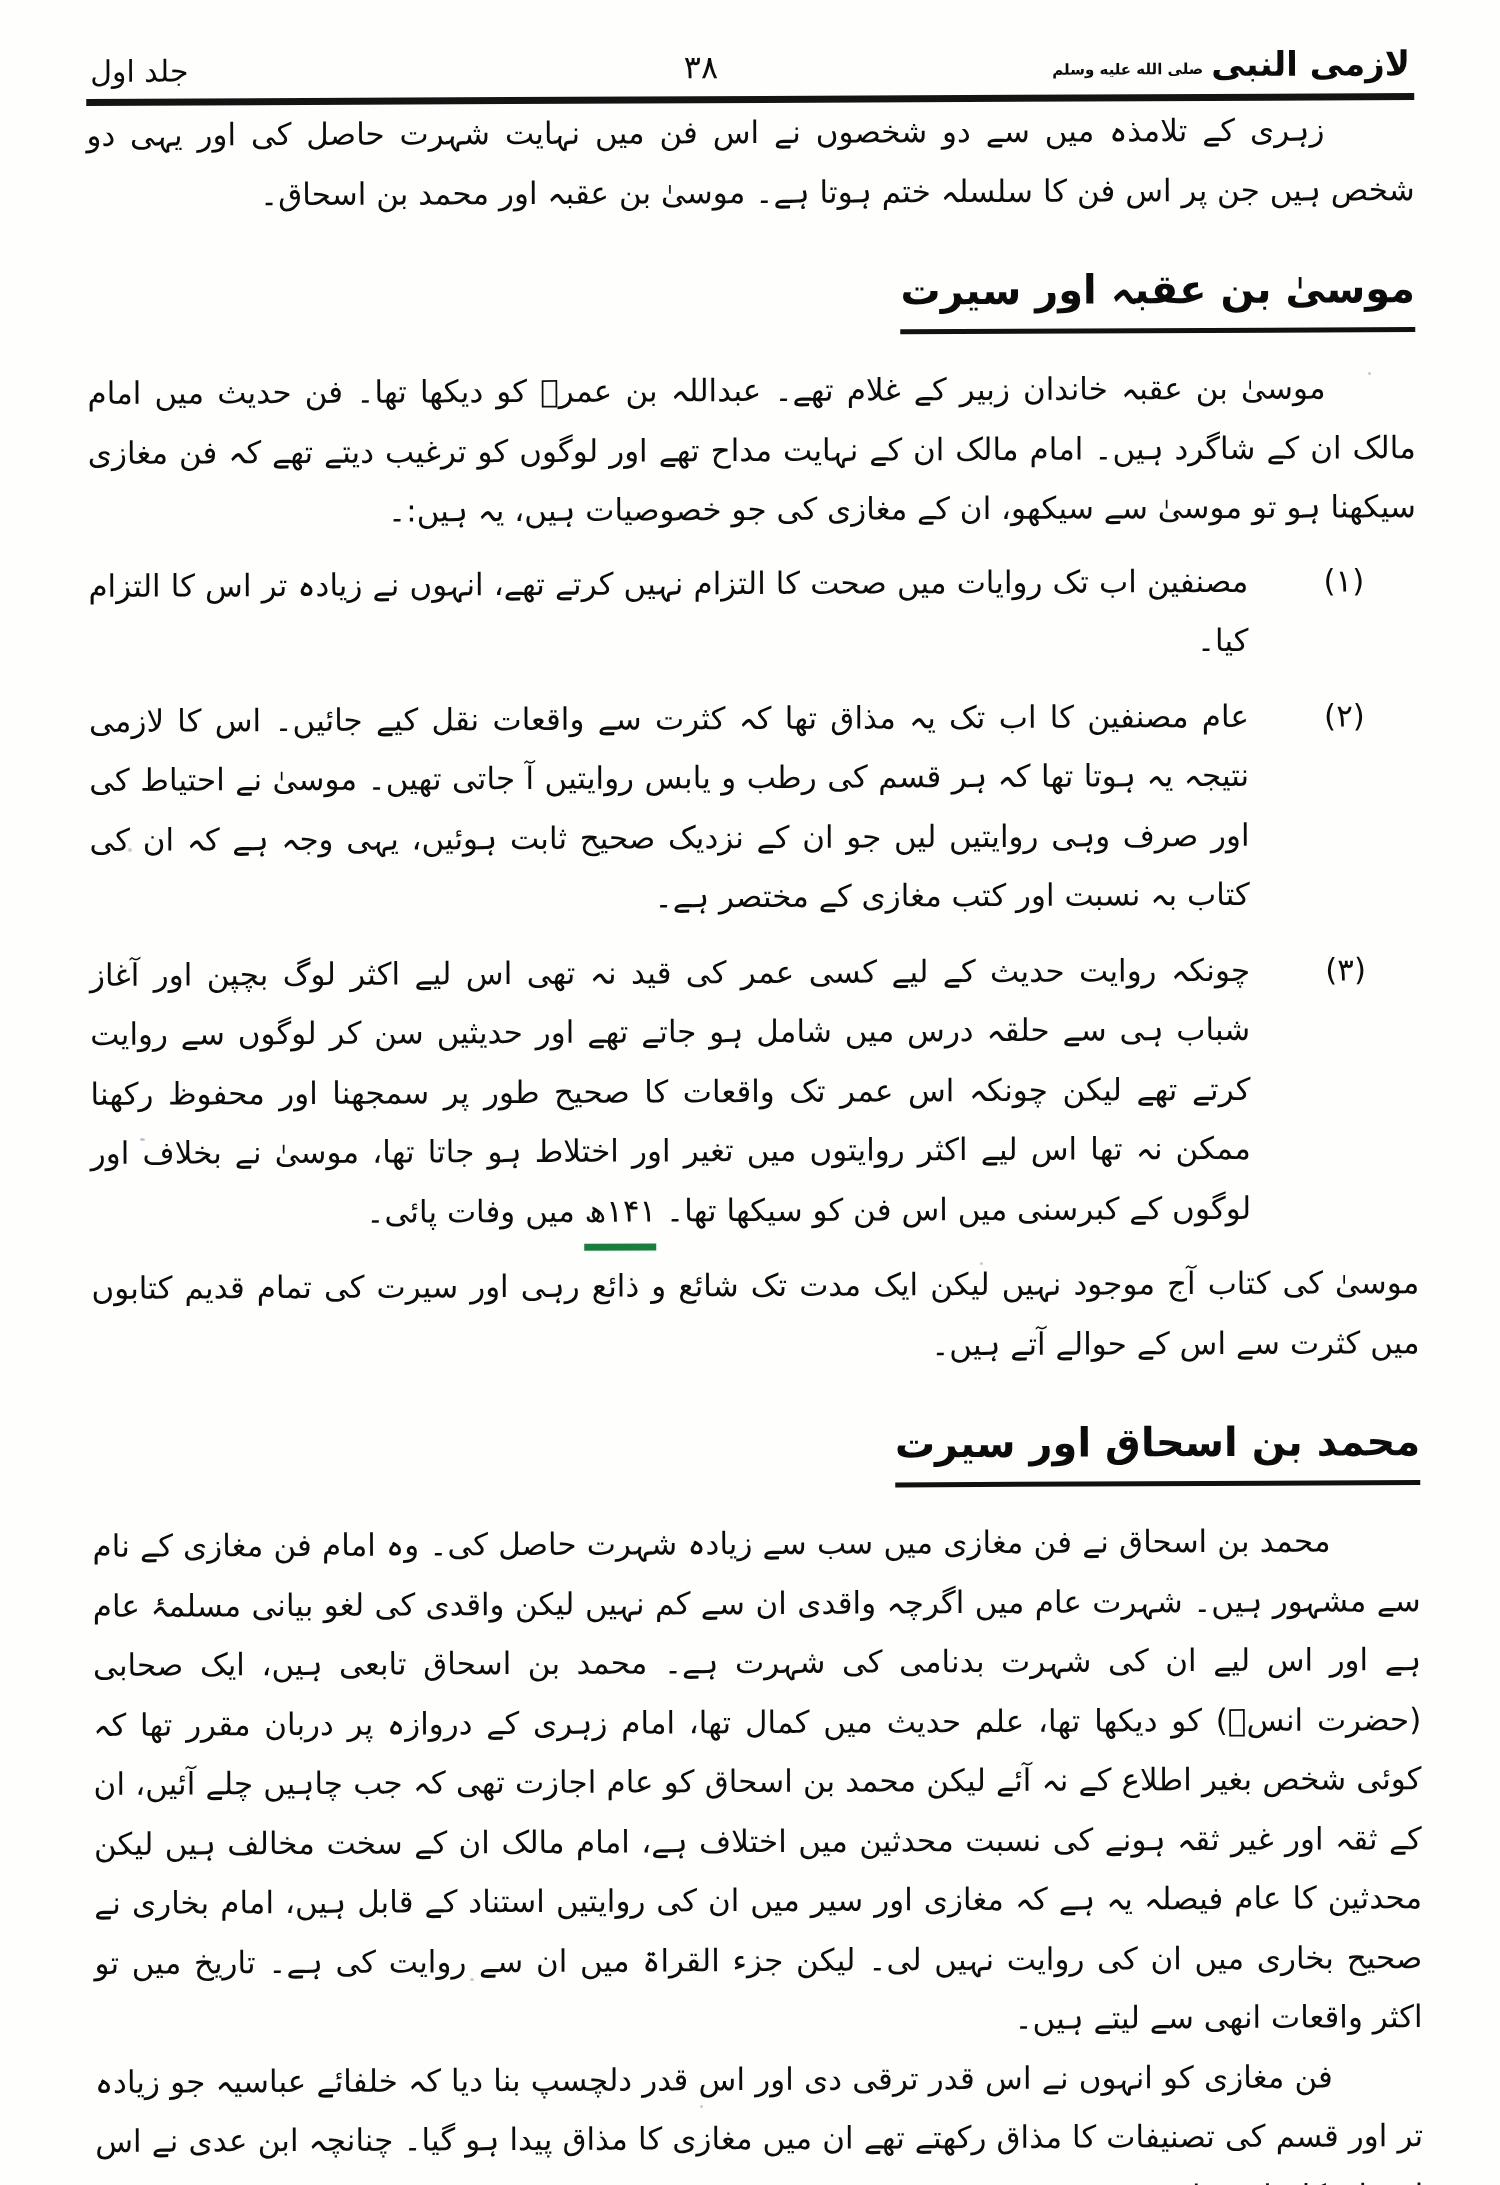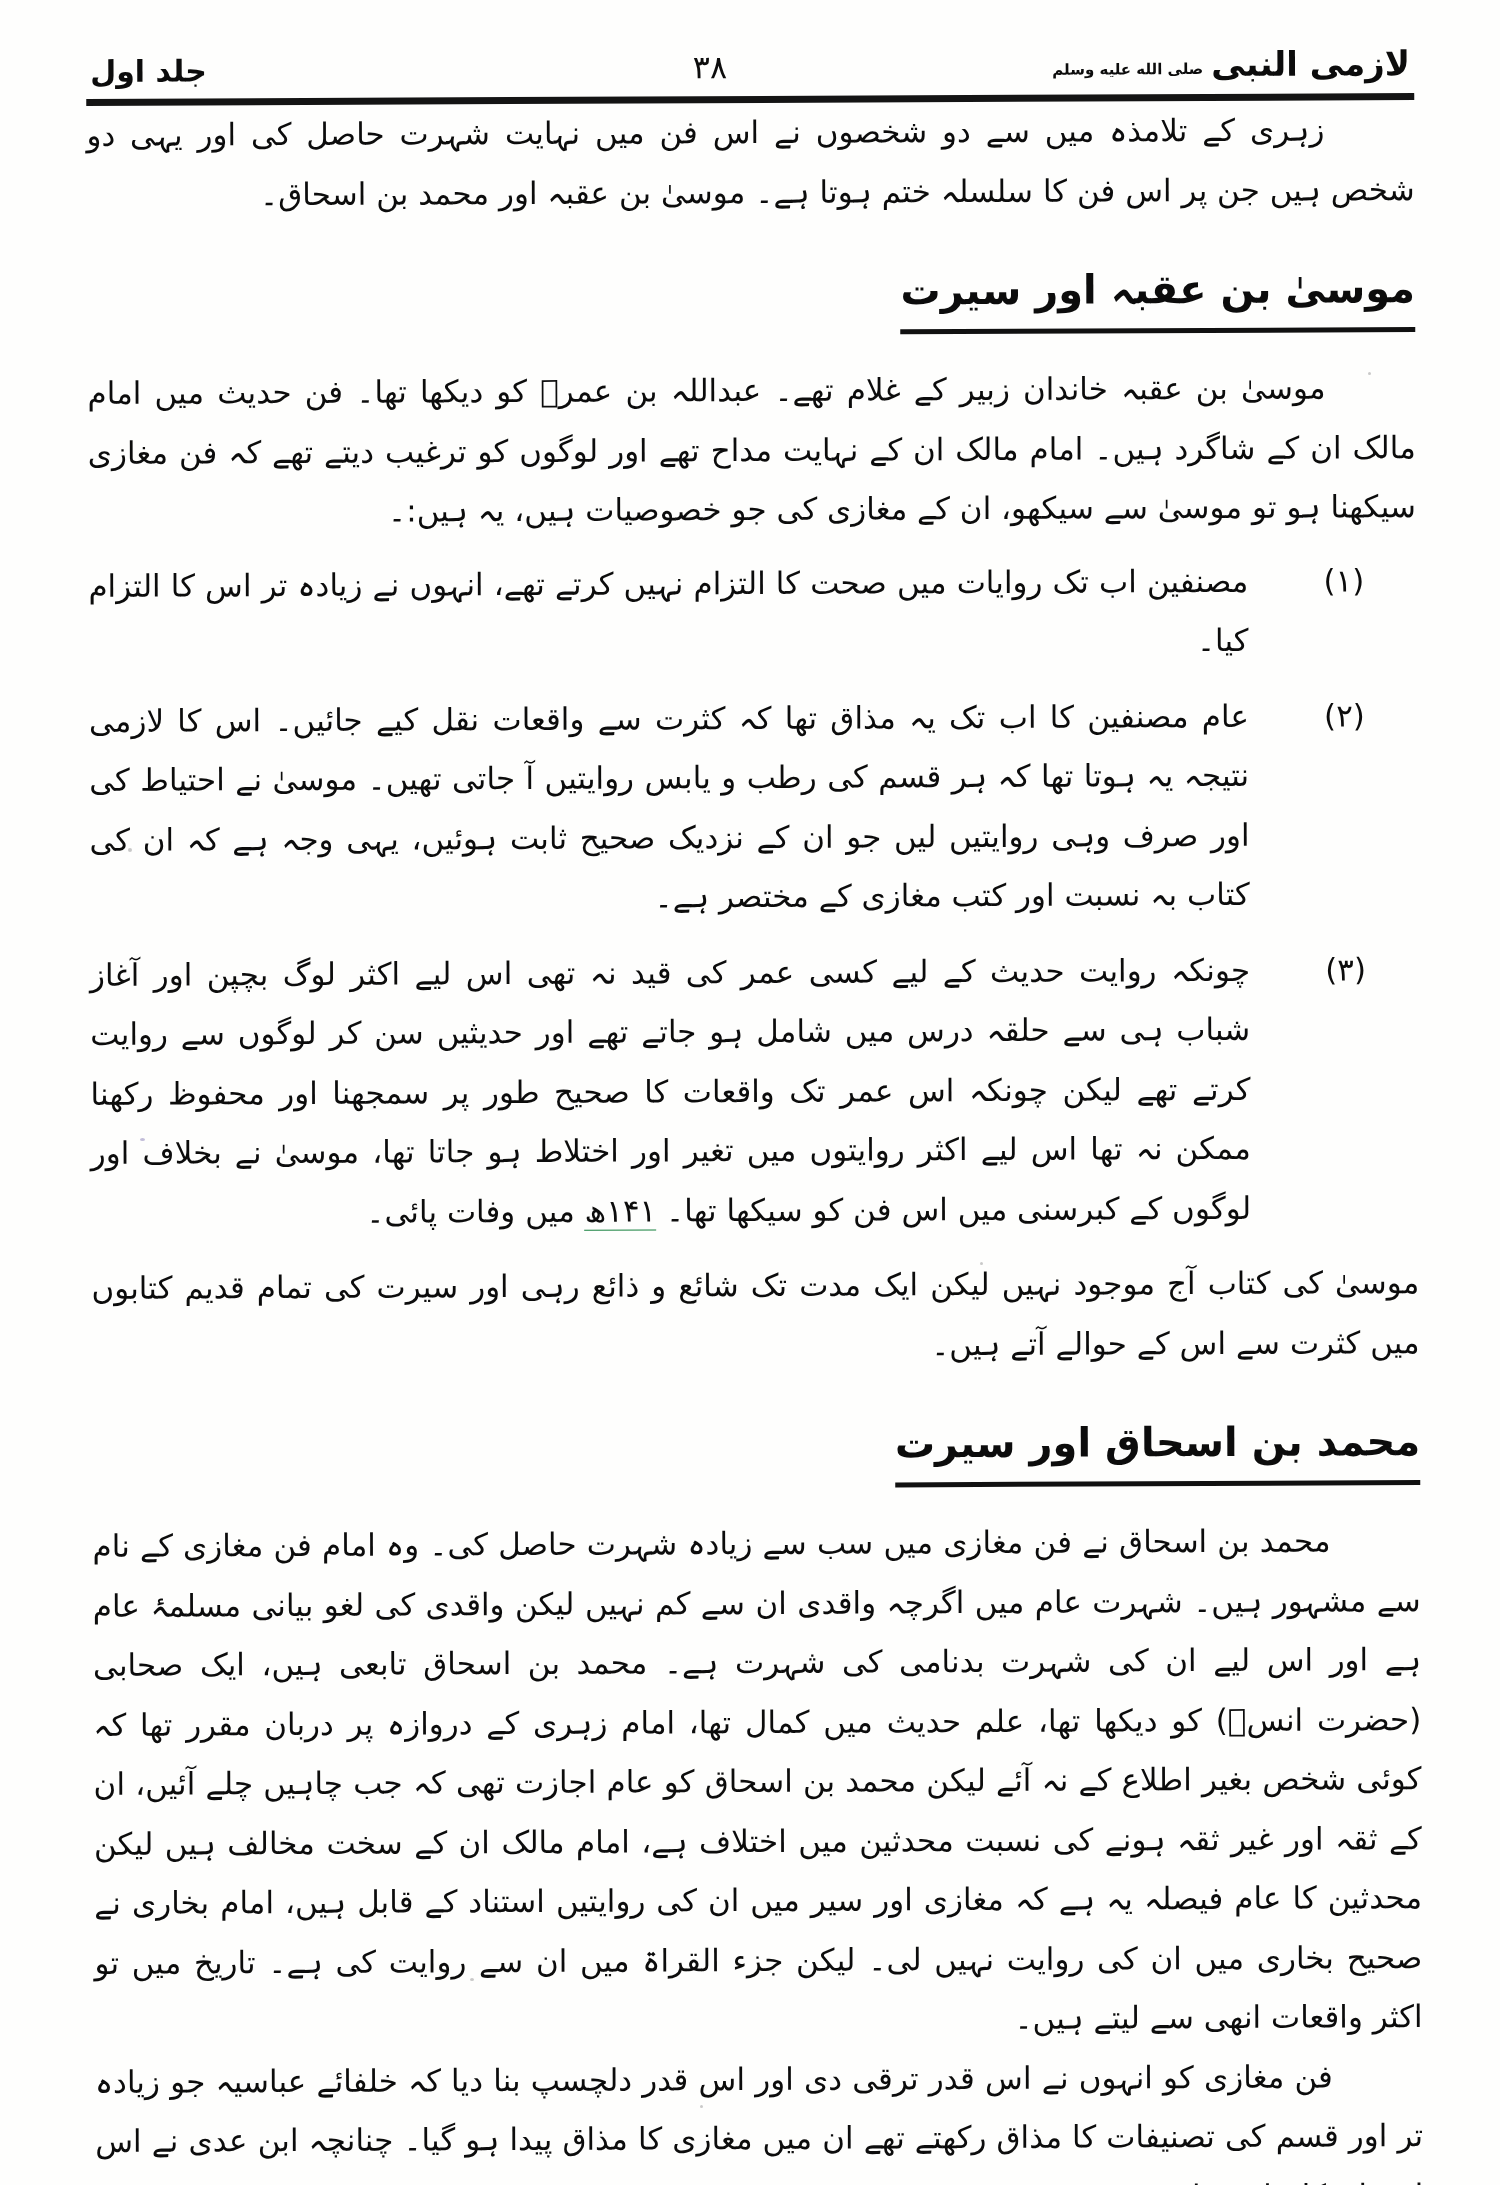--- a/index.html
+++ b/index.html
@@ -50,21 +50,21 @@
     display: inline-block;
     transform: translateY(-6px);
   }
   .page-number {
     font-size: 32px;
     font-weight: normal;
     transform: translateX(40px);
   }
   .volume {
     font-size: 30px;
-    font-weight: bold;
+    font-weight: normal;
     white-space: nowrap;
   }
   .header-rule {
     height: 0;
     border-top: 7px solid #141414;
     margin-top: 10px;
   }
   
   .bodytext {
     font-size: 31px;
@@ -96,22 +96,22 @@
     padding-right: 168px;
     margin-bottom: 16px;
   }
   .list-item .num {
     position: absolute;
     right: 52px;
     top: 0;
     font-size: 31px;
   }
   .hijri-date {
-    border-bottom: 1px solid #15803d;
-    padding-bottom: 1px;
+    border-bottom: 7px solid #15803d;
+    padding-bottom: 15px;
     white-space: nowrap;
   }
   
   .speck {
     position: absolute;
     border-radius: 50%;
     background: #8a8a8a;
     opacity: 0.45;
   }
 </style>

